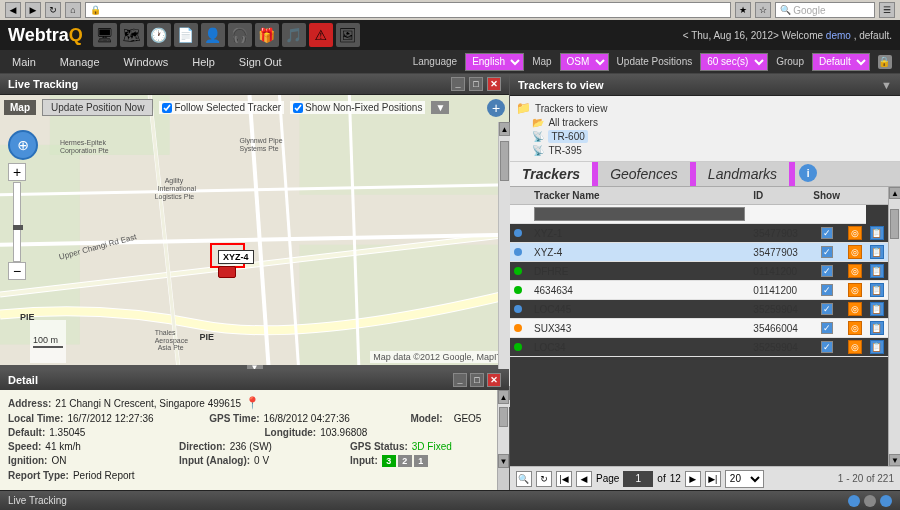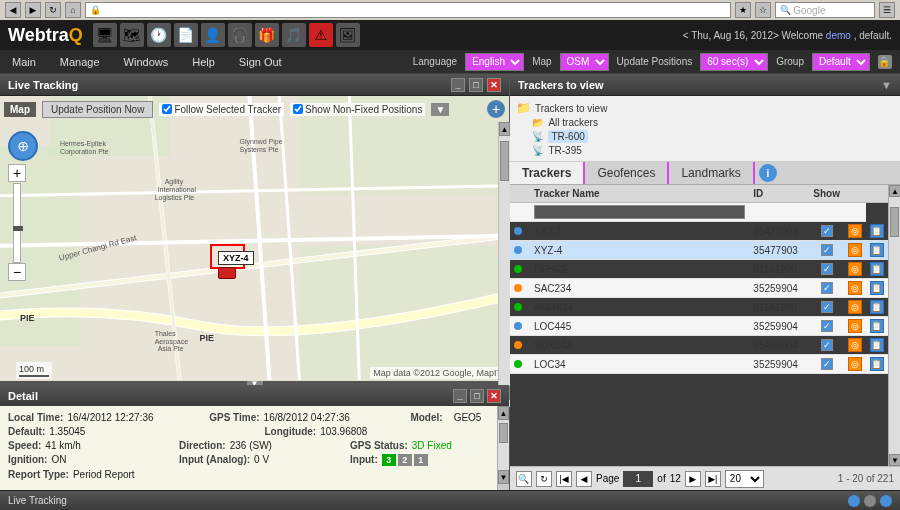--- a/index.html
+++ b/index.html
@@ -260,25 +260,25 @@
       bottom: 2px;
       right: 4px;
       font-size: 9px;
       color: #555;
       background: rgba(255,255,255,0.7);
       padding: 1px 3px;
     }
     .map-scale {
       position: absolute;
       bottom: 2px;
-      left: 16px;
+      left: 30px;
       font-size: 9px;
       color: #333;
       background: rgba(255,255,255,0.7);
-      padding: 2px 3px;
+      padding: 15px 3px;
     }
 
     
     .tracker-marker {
       position: absolute;
       top: 155px;
       left: 218px;
       z-index: 20;
     }
     .marker-label {
@@ -399,24 +399,25 @@
     .tree-sub .tree-item { padding: 1px 0; }
 
     
     .tab-bar {
       display: flex;
       background: #d0d0d0;
       border-bottom: 1px solid #aaa;
     }
     .tab {
       padding: 4px 12px;
-      font-size: 12px;
-      cursor: pointer;
-      border-right: 2px solid #d946ef;
+      font-size: 14px;
+      cursor: pointer;
+      border-right: 6px solid #d946ef;
       color: #333;
+      font-style: italic;
     }
     .tab.active {
       background: #f0f0f0;
       font-weight: bold;
     }
     .tab-info {
       width: 18px; height: 18px;
       background: #4a90d9;
       border-radius: 50%;
       display: flex; align-items: center; justify-content: center;
@@ -795,25 +796,32 @@
       <div class="detail-header">
         <span>Detail</span>
         <div class="panel-header-controls" style="margin-left:auto;display:flex;gap:3px;">
           <div class="panel-btn">_</div>
           <div class="panel-btn">□</div>
           <div class="panel-btn" style="background:#cc3333;">✕</div>
         </div>
       </div>
       <div class="detail-content">
 
+        <div class="detail-row">
+          <div class="detail-field">
+            <span class="field-label">Address:</span>
+            <span class="field-value">21 Changi N Crescent, Singapore 499615</span>
+            <span style="font-size:12px;">📍</span>
+          </div>
+        </div>
 
         <div class="detail-row">
           <div class="detail-field">
             <span class="field-label">Local Time:</span>
-            <span class="field-value">16/4/2012 12:27:36</span>
+            <span class="field-value">16/7/2012 12:27:36</span>
           </div>
           <div class="detail-field">
             <span class="field-label">GPS Time:</span>
             <span class="field-value">16/8/2012 04:27:36</span>
           </div>
           <div class="detail-field" style="flex:0.5;gap:11px;">
             <span class="field-label">Model:</span>
             <span class="field-value">GEO5</span>
           </div>
         </div>
@@ -984,38 +992,20 @@
       </td>
       <td>
         <div class="action-btn orange">◎</div>
       </td>
       <td>
         <div class="action-btn blue">📋</div>
       </td>
     </tr>
               <tr>
       <td>
-        <span style="width:8px;height:8px;border-radius:50%;background:#ff8800;display:inline-block;"></span>
-      </td>
-      <td>SAC234</td>
-      <td>35259904</td>
-      <td>
-        <div class="checkbox-cell">
-          <div class="small-cb checked">✓</div>
-        </div>
-      </td>
-      <td>
-        <div class="action-btn orange">◎</div>
-      </td>
-      <td>
-        <div class="action-btn blue">📋</div>
-      </td>
-    </tr>
-              <tr>
-      <td>
         <span style="width:8px;height:8px;border-radius:50%;background:#00bb00;display:inline-block;"></span>
       </td>
       <td>4634634</td>
       <td>01141200</td>
       <td>
         <div class="checkbox-cell">
           <div class="small-cb checked">✓</div>
         </div>
       </td>
       <td>

